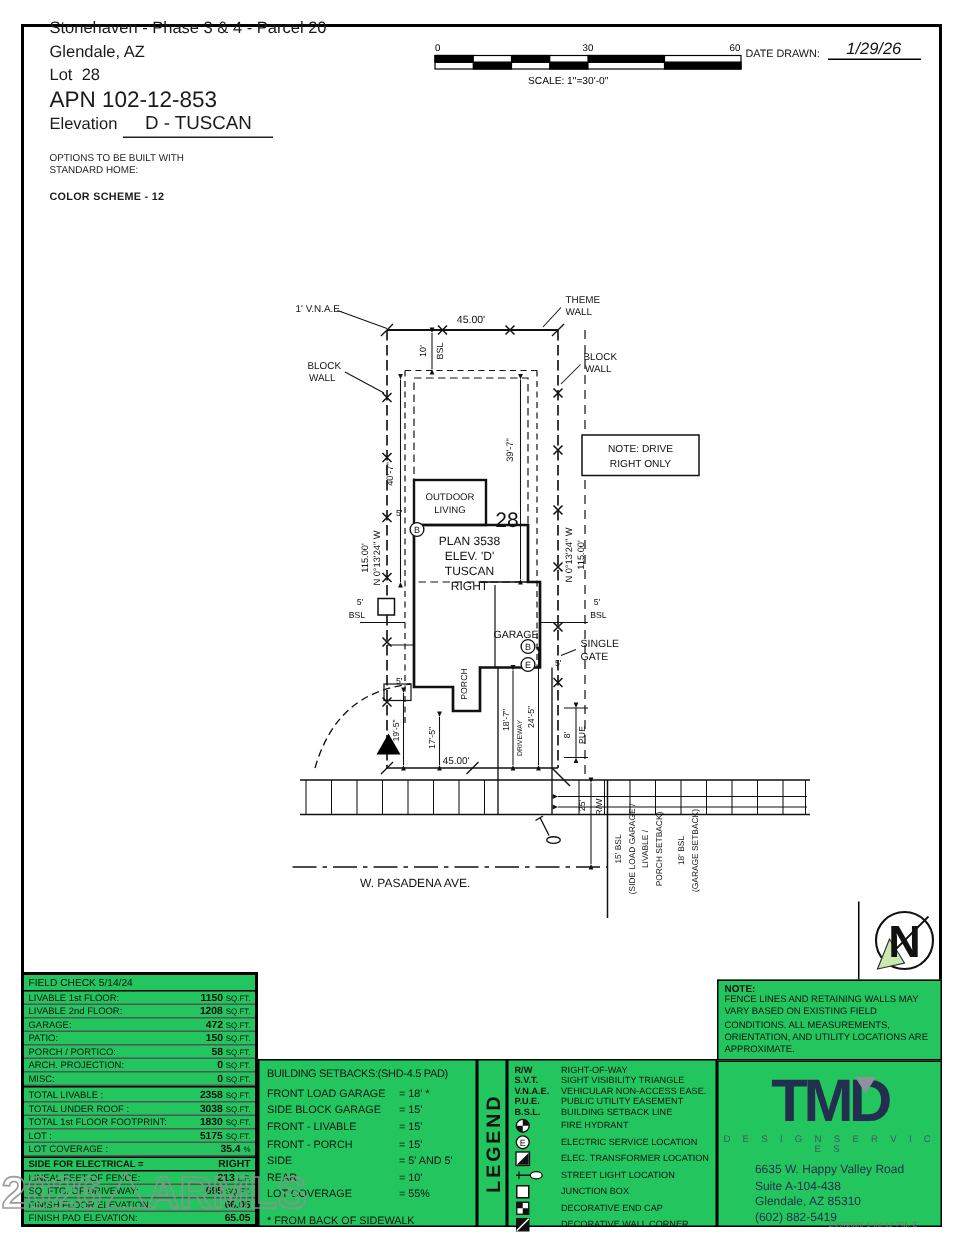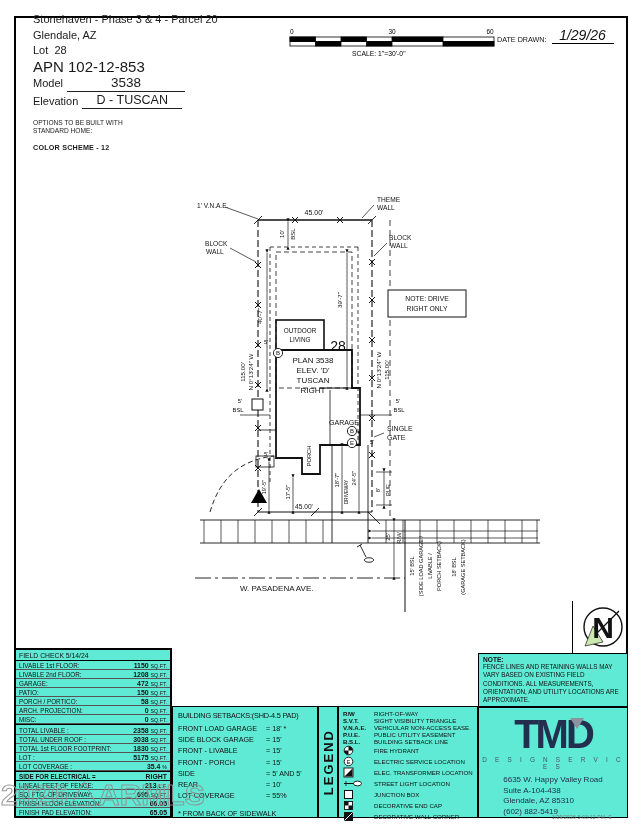--- a/index.html
+++ b/index.html
@@ -19,28 +19,28 @@
   .hdr .flabel { font-size:11px; }
   .hdr .fval { display:inline-block; border-bottom:1.2px solid #222; text-align:center; }
   .hdr .model-val { width:118px; font-size:13.5px; margin-left:4px; }
   .hdr .elev-val  { width:100px; font-size:12.5px; margin-left:4px; }
   .hdr .opts { font-size:6.6px; line-height:8px; margin-top:10px; color:#222; }
   .hdr .cscheme { font-size:7.2px; font-weight:bold; margin-top:5px; letter-spacing:.2px; }
 
   
   .scalebar { left:288px; top:26px; width:218px; height:34px; }
   .datedrawn { left:497px; top:27px; font-size:7.2px; display:flex; align-items:flex-end; }
-  .datedrawn .dd-val { font-size:14px; border-bottom:1px solid #000; width:62px; text-align:center; margin-left:5px; font-style:italic; }
+  .datedrawn .dd-val { font-size:11px; border-bottom:1px solid #000; width:62px; text-align:center; margin-left:5px; font-style:italic; }
 
   
   .plan { left:185px; top:195px; width:362px; height:452px; }
   .plan svg text { font-family:"Liberation Sans", sans-serif; fill:#111; }
 
   
-  .box { border:1.5px solid #000; background:#5eead4; }
+  .box { border:1.5px solid #000; background:#22c55e; }
   .fieldcheck { left:14px; top:648px; width:158px; height:170px; border-width:2px; display:flex; flex-direction:column; }
   .fc-title { font-size:6.8px; padding:2px 3px 1px 3px; border-bottom:1.6px solid #000; }
   .fc-row { display:flex; justify-content:space-between; align-items:flex-end; padding:0 3px; flex:1;
             border-bottom:.5px solid #555; }
   .fc-row:last-child { border-bottom:none; }
   .fc-row.t2 { border-top:1.4px solid #000; }
   .fc-label { font-size:6.3px; white-space:nowrap; }
   .fc-val { font-size:6.9px; font-weight:bold; white-space:nowrap; }
   .fc-unit { font-size:5.3px; font-weight:normal; }
   .fc-row.elec .fc-label { font-weight:bold; }
@@ -81,24 +81,20 @@
 <body>
 
 <div class="sheet">
   <div class="abs frame"></div>
 
   <div class="abs hdr">
     <div>Stonehaven - Phase 3 &amp; 4 - Parcel 20</div>
     <div>Glendale, AZ</div>
     <div><span>Lot</span>&nbsp;&nbsp;<span>28</span></div>
     <div class="apn">APN 102-12-853</div>
-    <div class="frow">
-      <span class="flabel">Model</span>
-      <span class="fval model-val">3538</span>
-    </div>
     <div class="frow">
       <span class="flabel">Elevation</span>
       <span class="fval elev-val">D - TUSCAN</span>
     </div>
     <div class="opts">
       <div>OPTIONS TO BE BUILT WITH</div>
       <div>STANDARD HOME:</div>
     </div>
     <div class="cscheme">COLOR SCHEME  -  12</div>
   </div>

